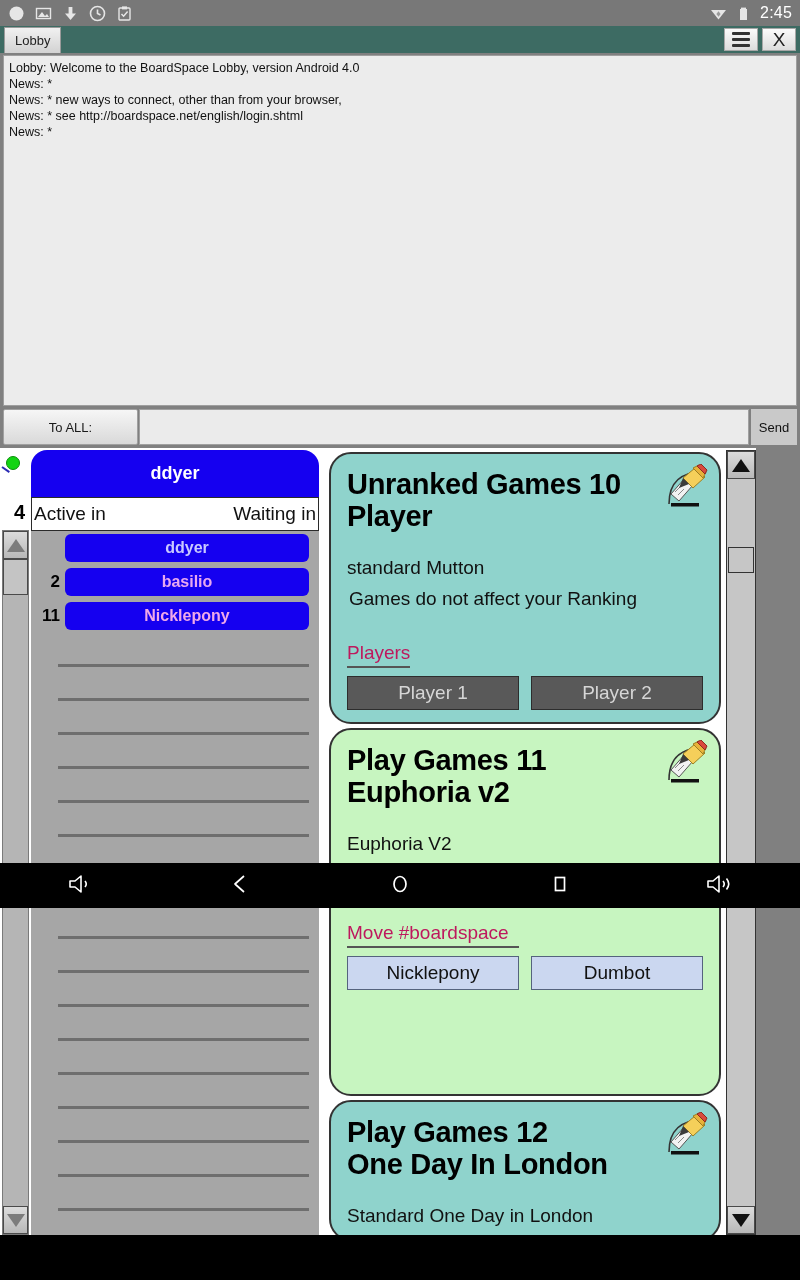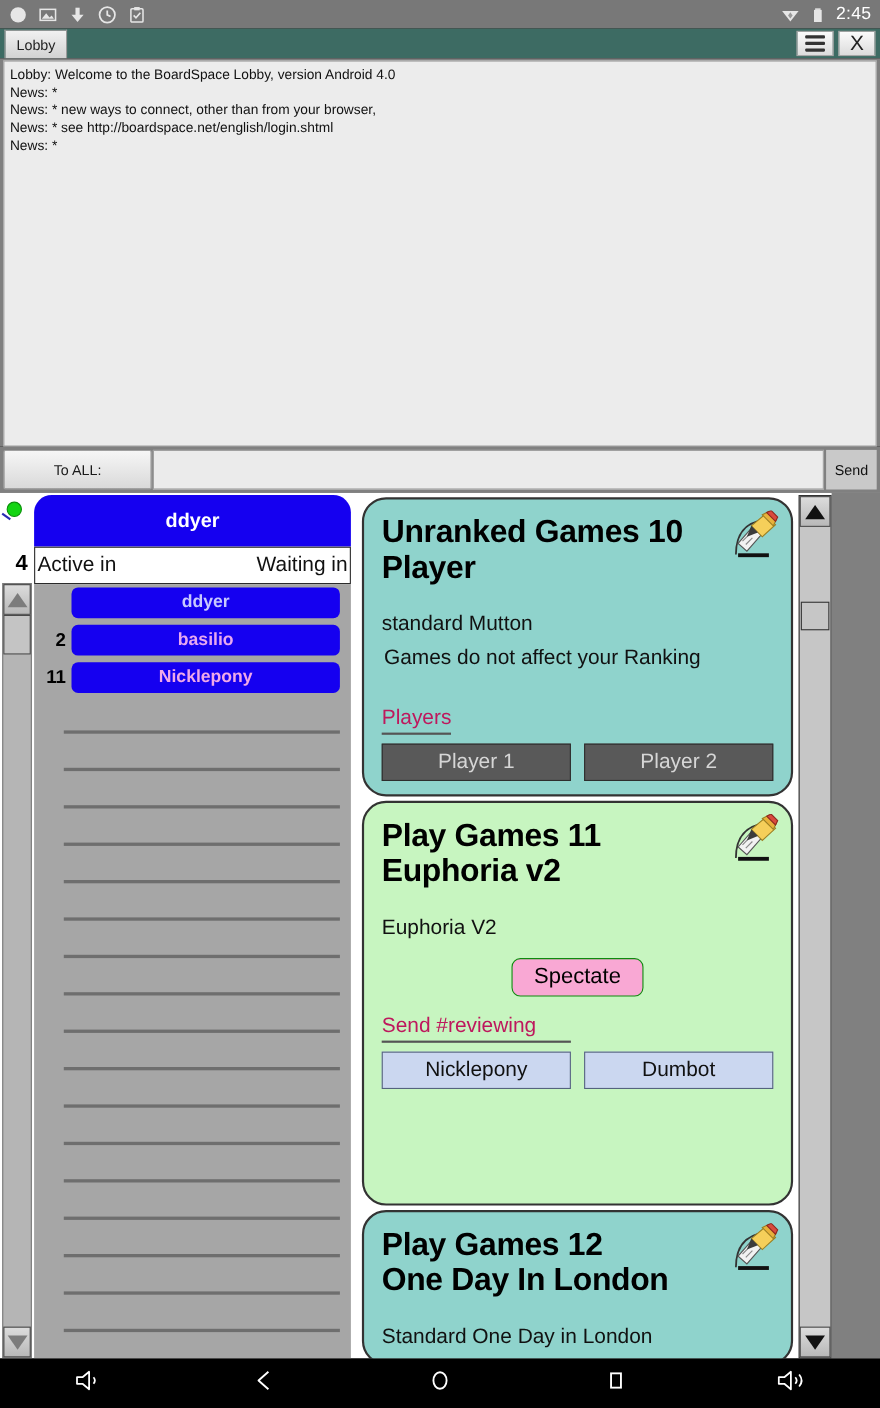--- a/index.html
+++ b/index.html
@@ -2,21 +2,21 @@
 <html><head>
 <meta charset="utf-8">
 <style>
   * { box-sizing: border-box; margin: 0; padding: 0; }
   html, body {
     width: 800px; height: 1280px;
     font-family: "Liberation Sans", sans-serif;
     background: #000;
     overflow: hidden;
   }
-  #app { position: relative; width: 800px; height: 1280px; }
+  #app { position: relative; width: 800px; height: 908px; }
 
   
   .status-bar {
     position: absolute; left: 0; top: 0; width: 800px; height: 26px;
     background: #787878;
     display: flex; align-items: center;
     padding: 0 8px;
   }
   .sb-left { display: flex; align-items: center; gap: 10px; }
   .sb-right { margin-left: auto; display: flex; align-items: center; gap: 8px; }
@@ -443,21 +443,21 @@
         </span>
         <div class="card-title">
           <span>Play Games 11</span><br>
           <span>Euphoria v2</span>
         </div>
         <div class="card-sub">Euphoria V2</div>
         <div class="spectate-wrap">
           <div class="spectate">Spectate</div>
         </div>
         <div style="height:16px"></div>
-        <span class="label-underline wide">Send #reviewing</span>
+        <span class="label-underline wide">Move #boardspace</span>
         <div class="seat-row">
           <div class="seat light">Nicklepony</div>
           <div class="seat light">Dumbot</div>
         </div>
         <div style="height:92px"></div>
       </div>
 
       <div class="card teal">
         <span class="card-icon">
           <svg width="48" height="48" viewBox="0 0 48 48">

